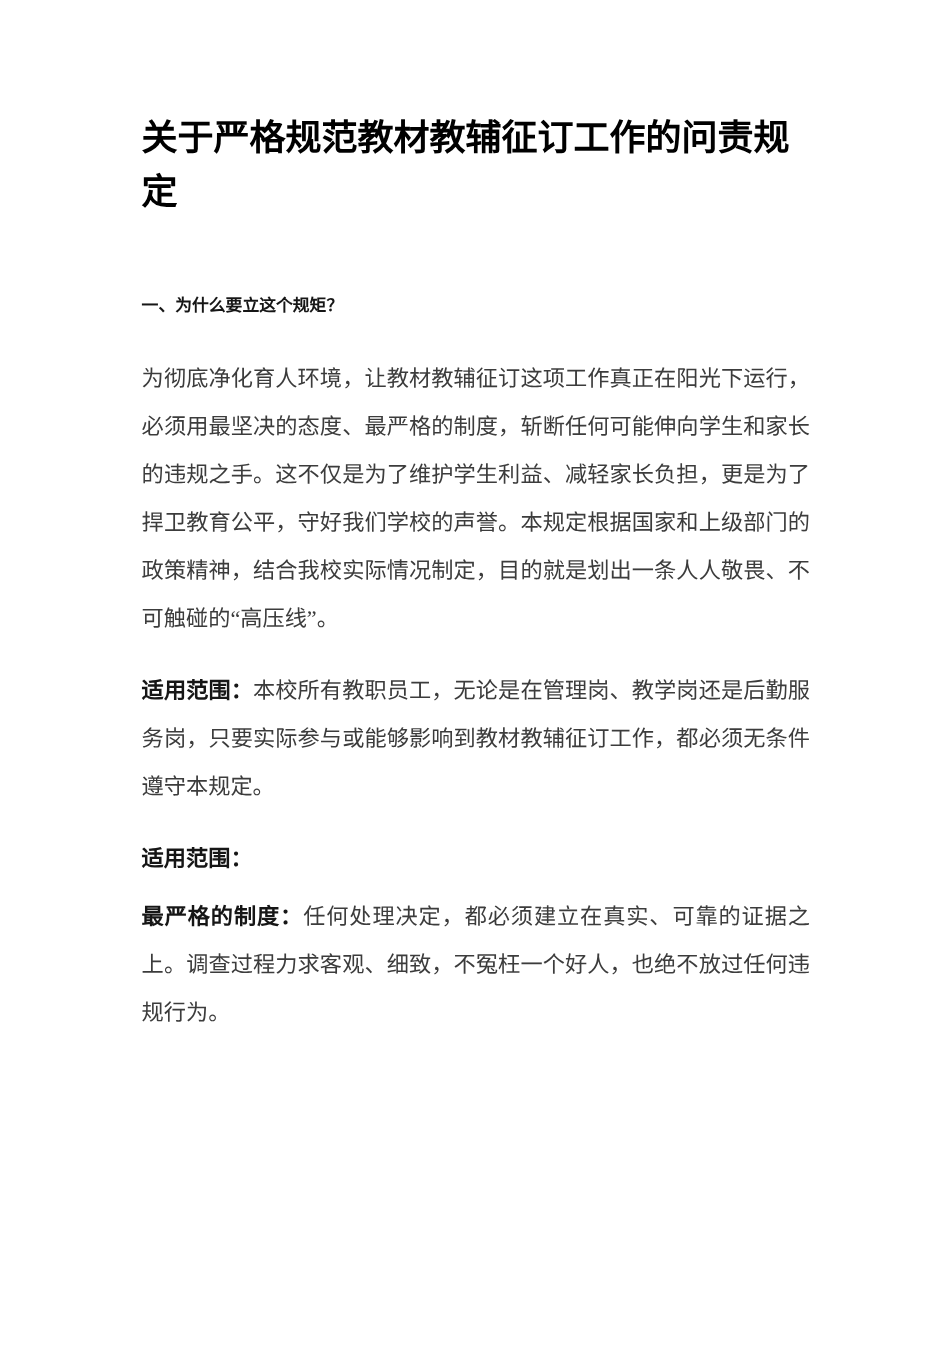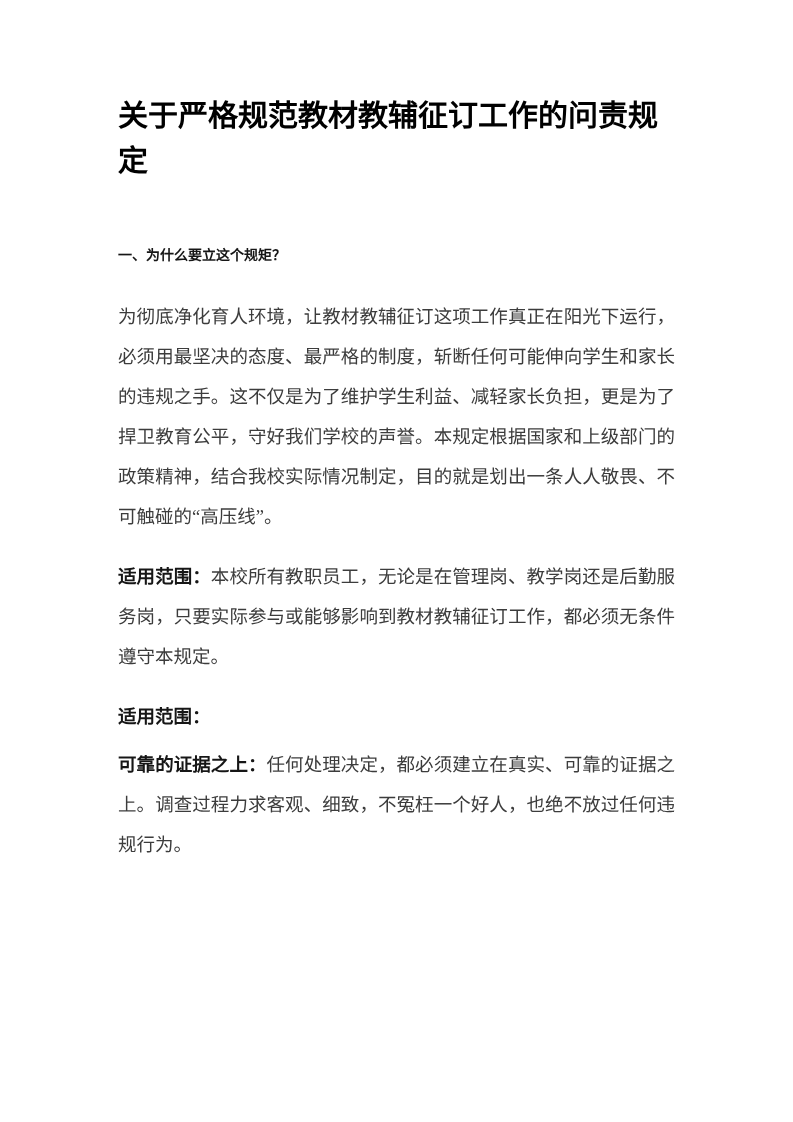--- a/index.html
+++ b/index.html
@@ -63,16 +63,16 @@
   <h1 class="doc-title">关于严格规范教材教辅征订工作的问责规定</h1>
 
   <h2 class="section-heading">一、为什么要立这个规矩？</h2>
 
   <p class="para">为彻底净化育人环境，让教材教辅征订这项工作真正在阳光下运行，必须用最坚决的态度、最严格的制度，斩断任何可能伸向学生和家长的违规之手。这不仅是为了维护学生利益、减轻家长负担，更是为了捍卫教育公平，守好我们学校的声誉。本规定根据国家和上级部门的政策精神，结合我校实际情况制定，目的就是划出一条人人敬畏、不可触碰的“高压线”。</p>
 
   <p class="para"><strong>适用范围：</strong><span>本校所有教职员工，无论是在管理岗、教学岗还是后勤服务岗，只要实际参与或能够影响到教材教辅征订工作，都必须无条件遵守本规定。</span></p>
 
   <p class="para bold-line">适用范围：</p>
 
-  <p class="para"><strong>可靠的证据之上：</strong><span>任何处理决定，都必须建立在真实、可靠的证据之上。调查过程力求客观、细致，不冤枉一个好人，也绝不放过任何违规行为。</span></p>
+  <p class="para"><strong>最严格的制度：</strong><span>任何处理决定，都必须建立在真实、可靠的证据之上。调查过程力求客观、细致，不冤枉一个好人，也绝不放过任何违规行为。</span></p>
 
 
 </div>
 
 </body></html>

